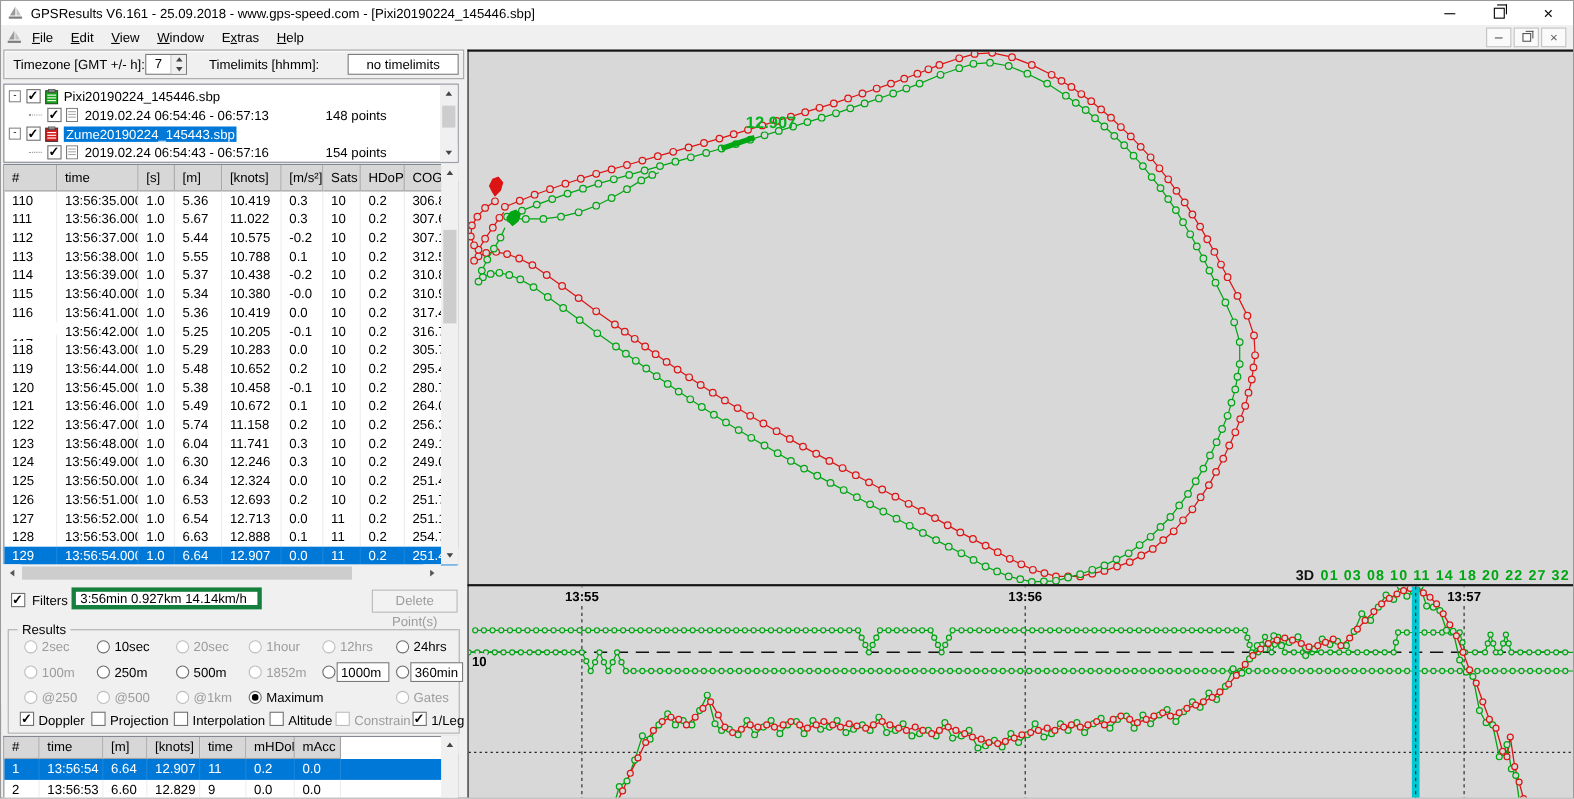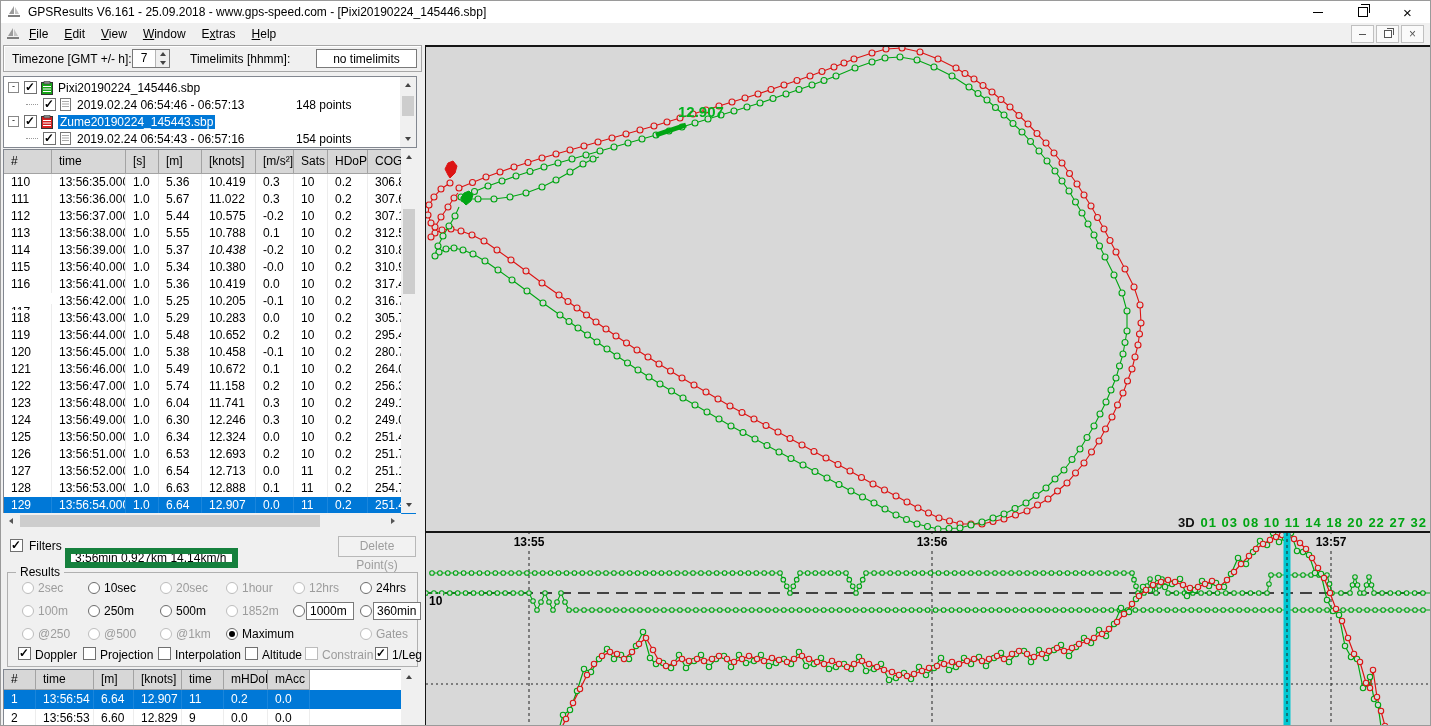--- a/index.html
+++ b/index.html
@@ -75,22 +75,22 @@
   .gh-cell{background:#d7d7d7;border-right:1px solid #a3a3a3;border-bottom:1px solid #a3a3a3;
            line-height:23px;padding-left:7px;box-sizing:border-box;overflow:hidden;}
   .grid-row{display:flex;height:17px;line-height:17px;}
   .g-cell{border-right:1px solid #ededed;padding-left:7px;box-sizing:border-box;overflow:hidden;white-space:nowrap;}
   .grid-row.sel{background:#0078d7;color:#fff;}
   .grid-row.sel .g-cell{border-right-color:#1a86dc;}
   
   .filters-row{position:absolute;left:0;top:489px;width:424px;height:26px;}
   .filters-row .cb{position:absolute;left:9px;top:5px;}
   .filters-label{position:absolute;left:28px;top:5px;}
-  .filters-input{position:absolute;left:64px;top:14px;width:173px;height:20px;background:#fff;
-                 border:6px solid #15803d;font:12px "Liberation Sans",sans-serif;padding:0 4px;box-sizing:border-box;}
+  .filters-input{position:absolute;left:64px;top:0;width:173px;height:20px;background:#fff;
+                 border:4px solid #15803d;font:12px "Liberation Sans",sans-serif;padding:0 4px;box-sizing:border-box;}
   .del-btn{position:absolute;left:337px;top:2px;width:78px;height:21px;background:#f2f2f2;
            border:1px solid #b8b8b8;color:#9d9d9d;text-align:center;line-height:19px;box-sizing:border-box;}
   
   .results-box{position:absolute;left:6px;top:527px;width:411px;height:95px;
                border:1px solid #b0b0b0;box-sizing:border-box;}
   .results-title{position:absolute;left:8px;top:-8px;background:#f0f0f0;padding:0 4px;}
   .radio{position:absolute;width:12px;height:12px;border:1px solid #6d6d6d;border-radius:50%;background:#fff;box-sizing:border-box;}
   .radio.selected:after{content:"";position:absolute;left:2px;top:2px;width:6px;height:6px;border-radius:50%;background:#000;}
   .radio.disabled{border-color:#bdbdbd;}
   .ctl-label{position:absolute;white-space:nowrap;}
@@ -314,21 +314,21 @@
             <div class="g-cell" style="width: 38px;">0.1</div>
             <div class="g-cell" style="width: 34px;">10</div>
             <div class="g-cell" style="width: 40px;">0.2</div>
             <div class="g-cell" style="width: 34px;">312.5</div>
           </div>
           <div class="grid-row">
             <div class="g-cell" style="width: 48px;">114</div>
             <div class="g-cell" style="width: 74px;">13:56:39.000</div>
             <div class="g-cell" style="width: 33px;">1.0</div>
             <div class="g-cell" style="width: 43px;">5.37</div>
-            <div class="g-cell" style="width: 54px; font-style: italic;">10.438</div>
+            <div class="g-cell" style="width: 54px;">10.438</div>
             <div class="g-cell" style="width: 38px;">-0.2</div>
             <div class="g-cell" style="width: 34px;">10</div>
             <div class="g-cell" style="width: 40px;">0.2</div>
             <div class="g-cell" style="width: 34px;">310.8</div>
           </div>
           <div class="grid-row">
             <div class="g-cell" style="width: 48px;">115</div>
             <div class="g-cell" style="width: 74px;">13:56:40.000</div>
             <div class="g-cell" style="width: 33px;">1.0</div>
             <div class="g-cell" style="width: 43px;">5.34</div>

